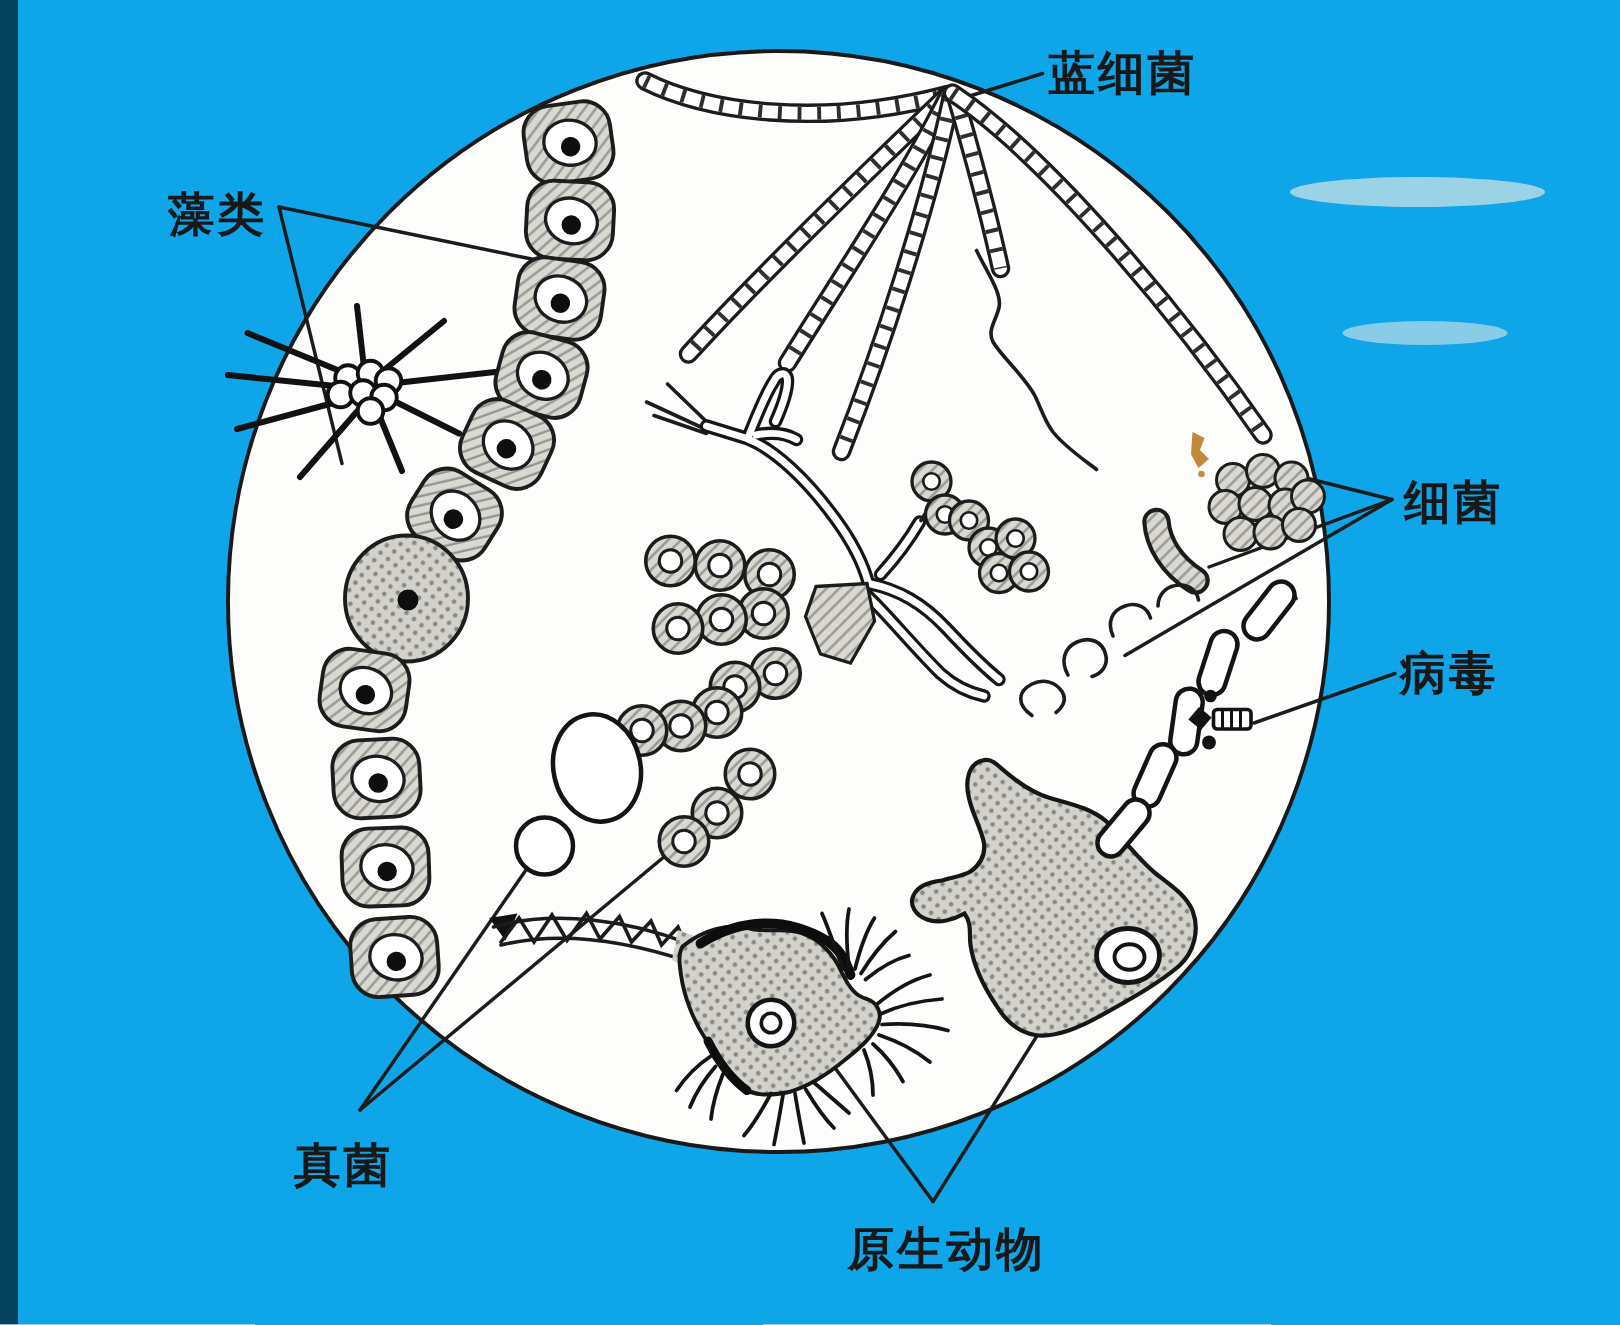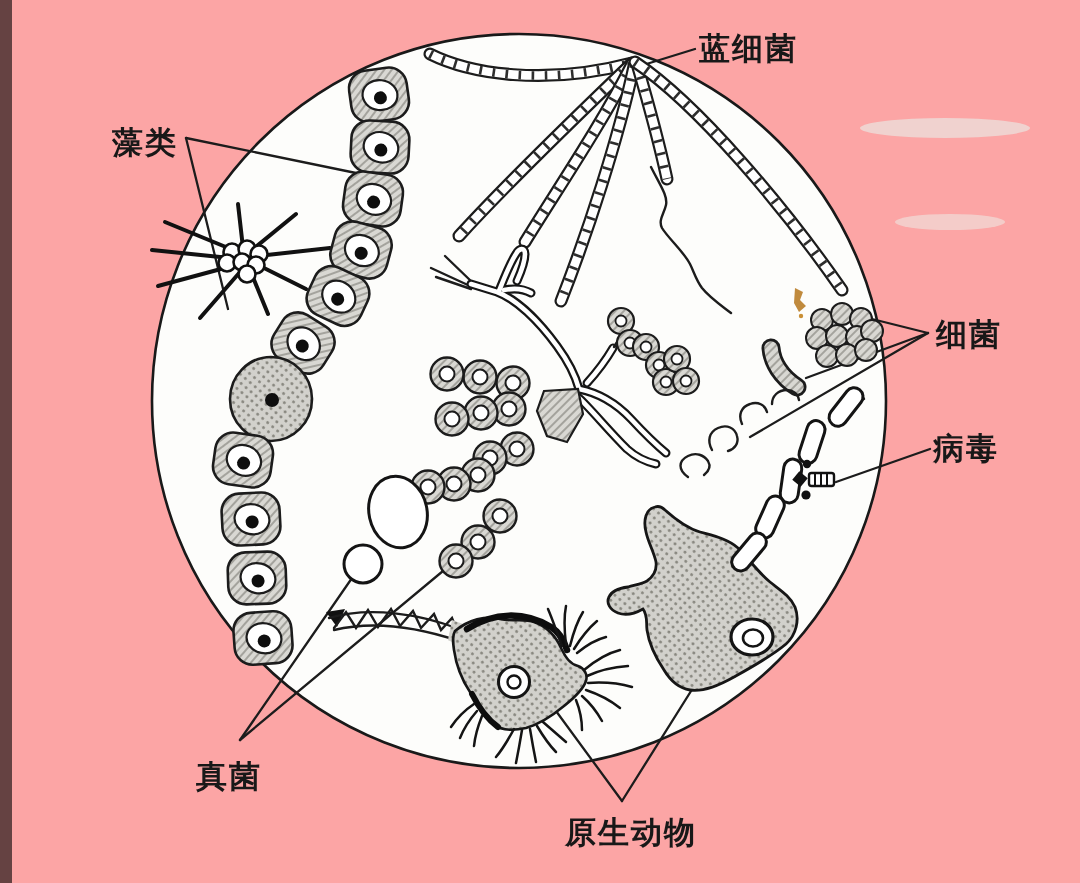--- a/index.html
+++ b/index.html
@@ -1,16 +1,16 @@
 <!DOCTYPE html>
 <html><head>
 <meta charset="utf-8">
 <style>
   html,body{margin:0;padding:0;background:#f6f6f3;}
-  .stage{position:relative;width:1080px;height:883px;background:#fca5a5;overflow:hidden;
+  .stage{position:relative;width:1080px;height:883px;background:#0ea5e9;overflow:hidden;
          font-family:"Liberation Serif","DejaVu Serif",serif;}
   svg{display:block}
   .ld{stroke:#1c1c1c;stroke-width:2.3;fill:none;stroke-linecap:round}
   .lbl{font-size:31px;font-weight:600;fill:#181818;letter-spacing:2px;
        font-family:"Liberation Serif","DejaVu Serif",serif;}
   .rb-o{stroke:#1c1c1c;stroke-width:13;fill:none;stroke-linecap:round}
   .rb-i{stroke:#ffffff;stroke-width:8.6;fill:none;stroke-linecap:round}
   .rb-s{stroke:#1c1c1c;stroke-width:8.6;fill:none;stroke-dasharray:2.6 10.5;opacity:.92}
   .tube-o{stroke:#161616;stroke-width:9;fill:none;stroke-linecap:round;stroke-linejoin:round}
   .tube-i{stroke:#ffffff;stroke-width:4.6;fill:none;stroke-linecap:round;stroke-linejoin:round}

